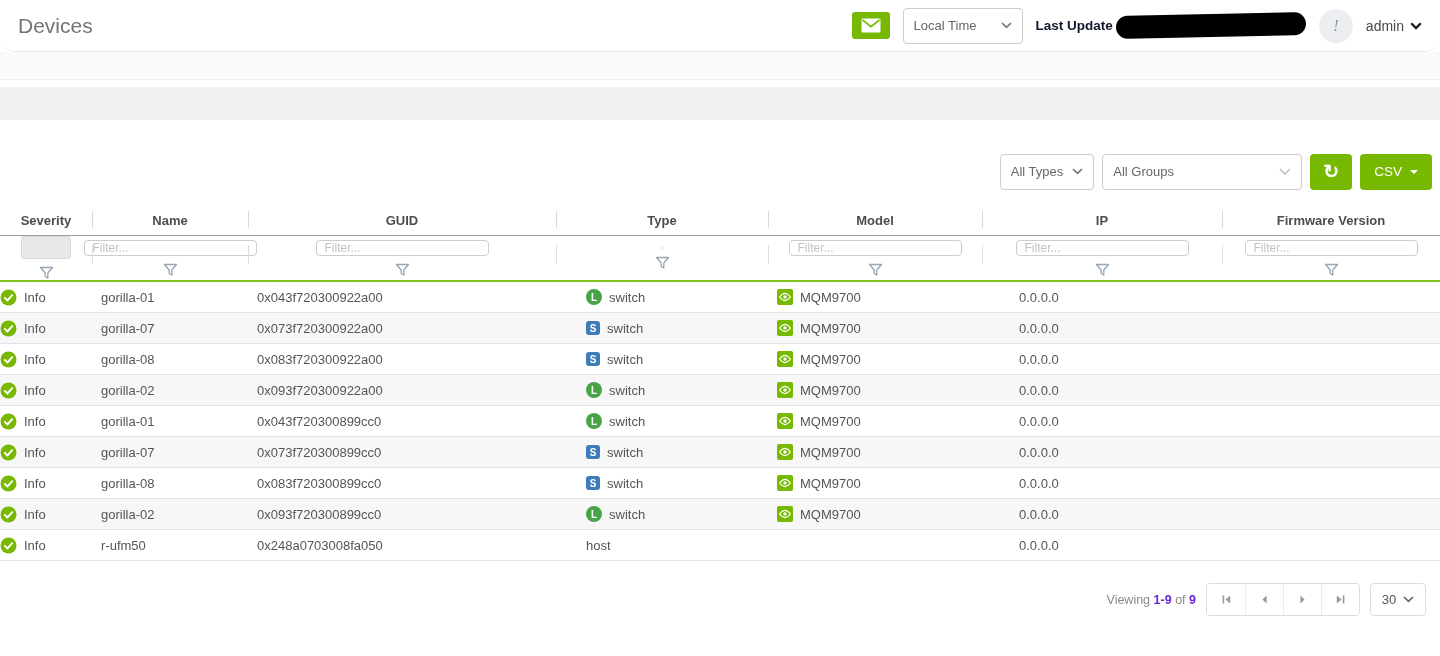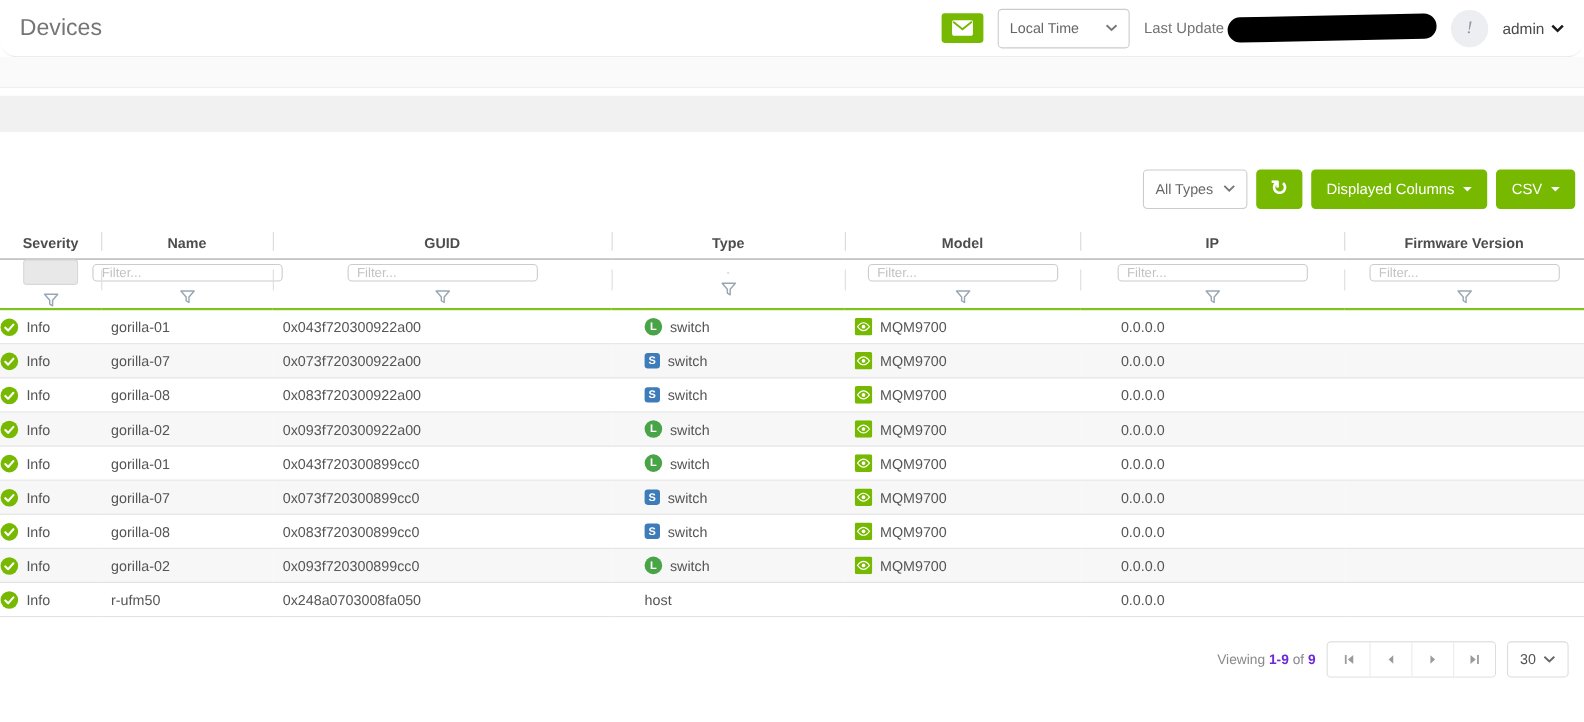--- a/index.html
+++ b/index.html
@@ -10,21 +10,21 @@
   .topbar{height:52px;display:flex;align-items:center;justify-content:space-between;
           padding:0 18px;border-bottom:1px solid #ececec;box-sizing:border-box;border-radius:15px;}
   .page-title{font-size:21px;font-weight:400;color:#757575;margin:0;}
   .topbar-right{display:flex;align-items:center;gap:13px;}
   .mail-btn{width:38px;height:27px;background:#76b900;border:none;border-radius:3px;
             display:flex;align-items:center;justify-content:center;cursor:pointer;}
   .select-box{background:#fff;border:1px solid #ccc;border-radius:4px;height:36px;
               display:flex;align-items:center;padding:0 10px;font-size:13px;color:#666;
               box-sizing:border-box;cursor:pointer;}
   .timezone-select{width:120px;justify-content:space-between;}
-  .last-update{font-size:13.5px;color:#737373;white-space:nowrap;}
+  .last-update{font-size:13.5px;color:#0f172a;white-space:nowrap;font-weight:bold;}
   .redaction{width:190px;height:23px;background:#000;border-radius:12px;margin-left:-10px;
              transform:rotate(-1.2deg);}
   .help-circle{width:34px;height:34px;border-radius:50%;background:#eceef1;color:#8a93a0;
                font-style:italic;font-size:16px;display:flex;align-items:center;justify-content:center;
                cursor:pointer;font-family:"Liberation Serif",serif;}
   .user-menu{display:flex;align-items:center;gap:6px;font-size:14px;color:#4a4a4a;cursor:pointer;}
 
   
   .band1{height:27px;background:#fafafa;border-bottom:1px solid #f0f0f0;}
   .band-gap{height:7px;background:#fff;}
@@ -131,26 +131,30 @@
 
   <div class="toolbar">
     <div class="select-box all-types-select">
       <span>All Types</span>
       <span style="display:flex;">
         <svg width="11" height="7" viewBox="0 0 11 7">
             <polyline points="1,1 5.5,5.3 10,1" fill="none" stroke="#777" stroke-width="1.7"></polyline>
           </svg>
       </span>
     </div>
+    <div class="select-box all-groups-select">
+      <span>All Groups</span>
+      <span style="display:flex;">
+        <svg width="12" height="8" viewBox="0 0 12 8">
+            <polyline points="1,1 6,6 11,1" fill="none" stroke="#bbb" stroke-width="1.4"></polyline>
+          </svg>
+      </span>
+    </div>
     <button class="gbtn refresh-btn">
       <span>↻</span>
-    </button>
-    <button class="gbtn">
-      <span>Displayed Columns</span>
-      <span class="caret"></span>
     </button>
     <button class="gbtn">
       <span>CSV</span>
       <span class="caret"></span>
     </button>
   </div>
 
   <table>
     <colgroup>
       <col style="width:92px">

